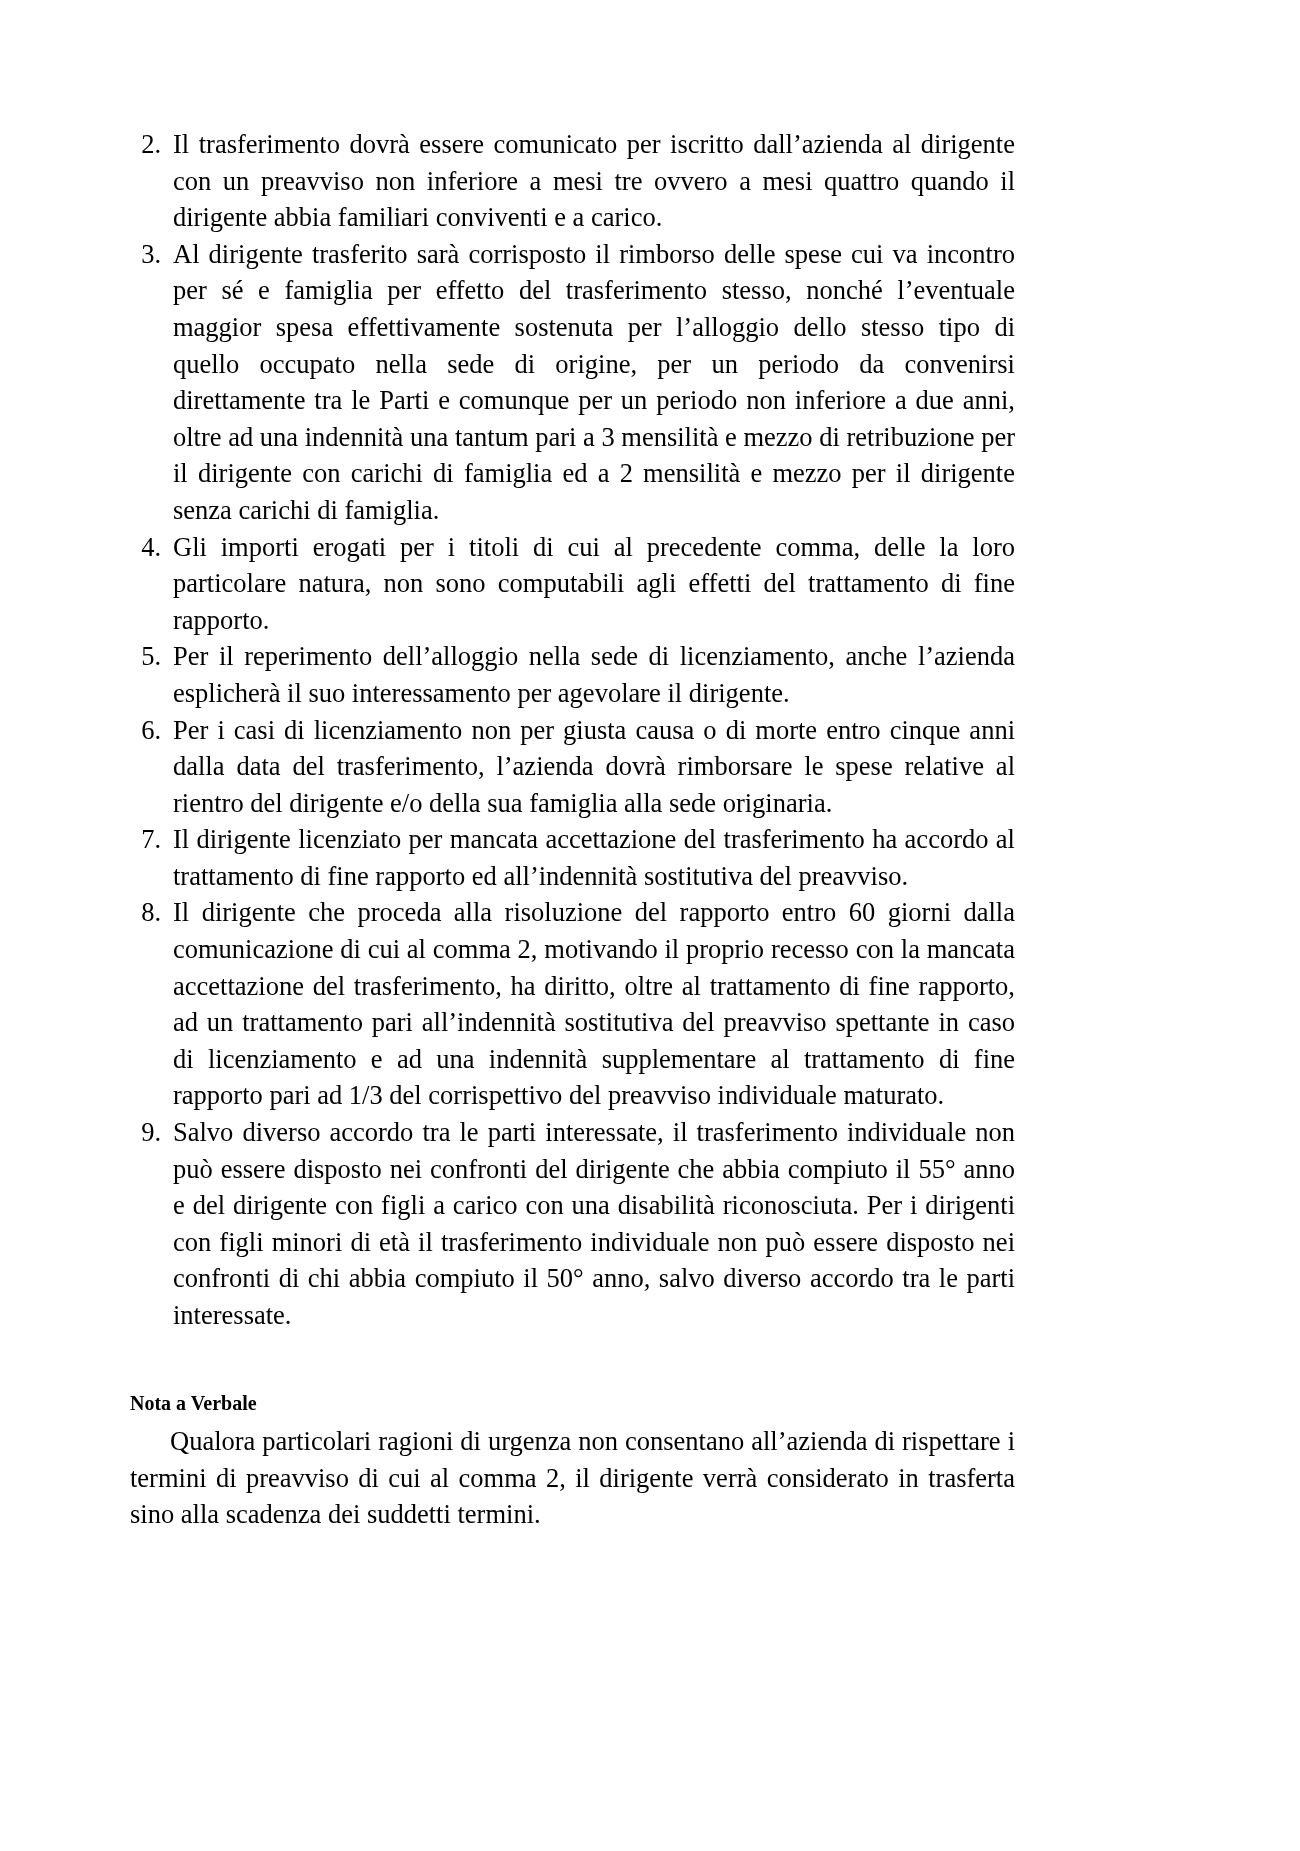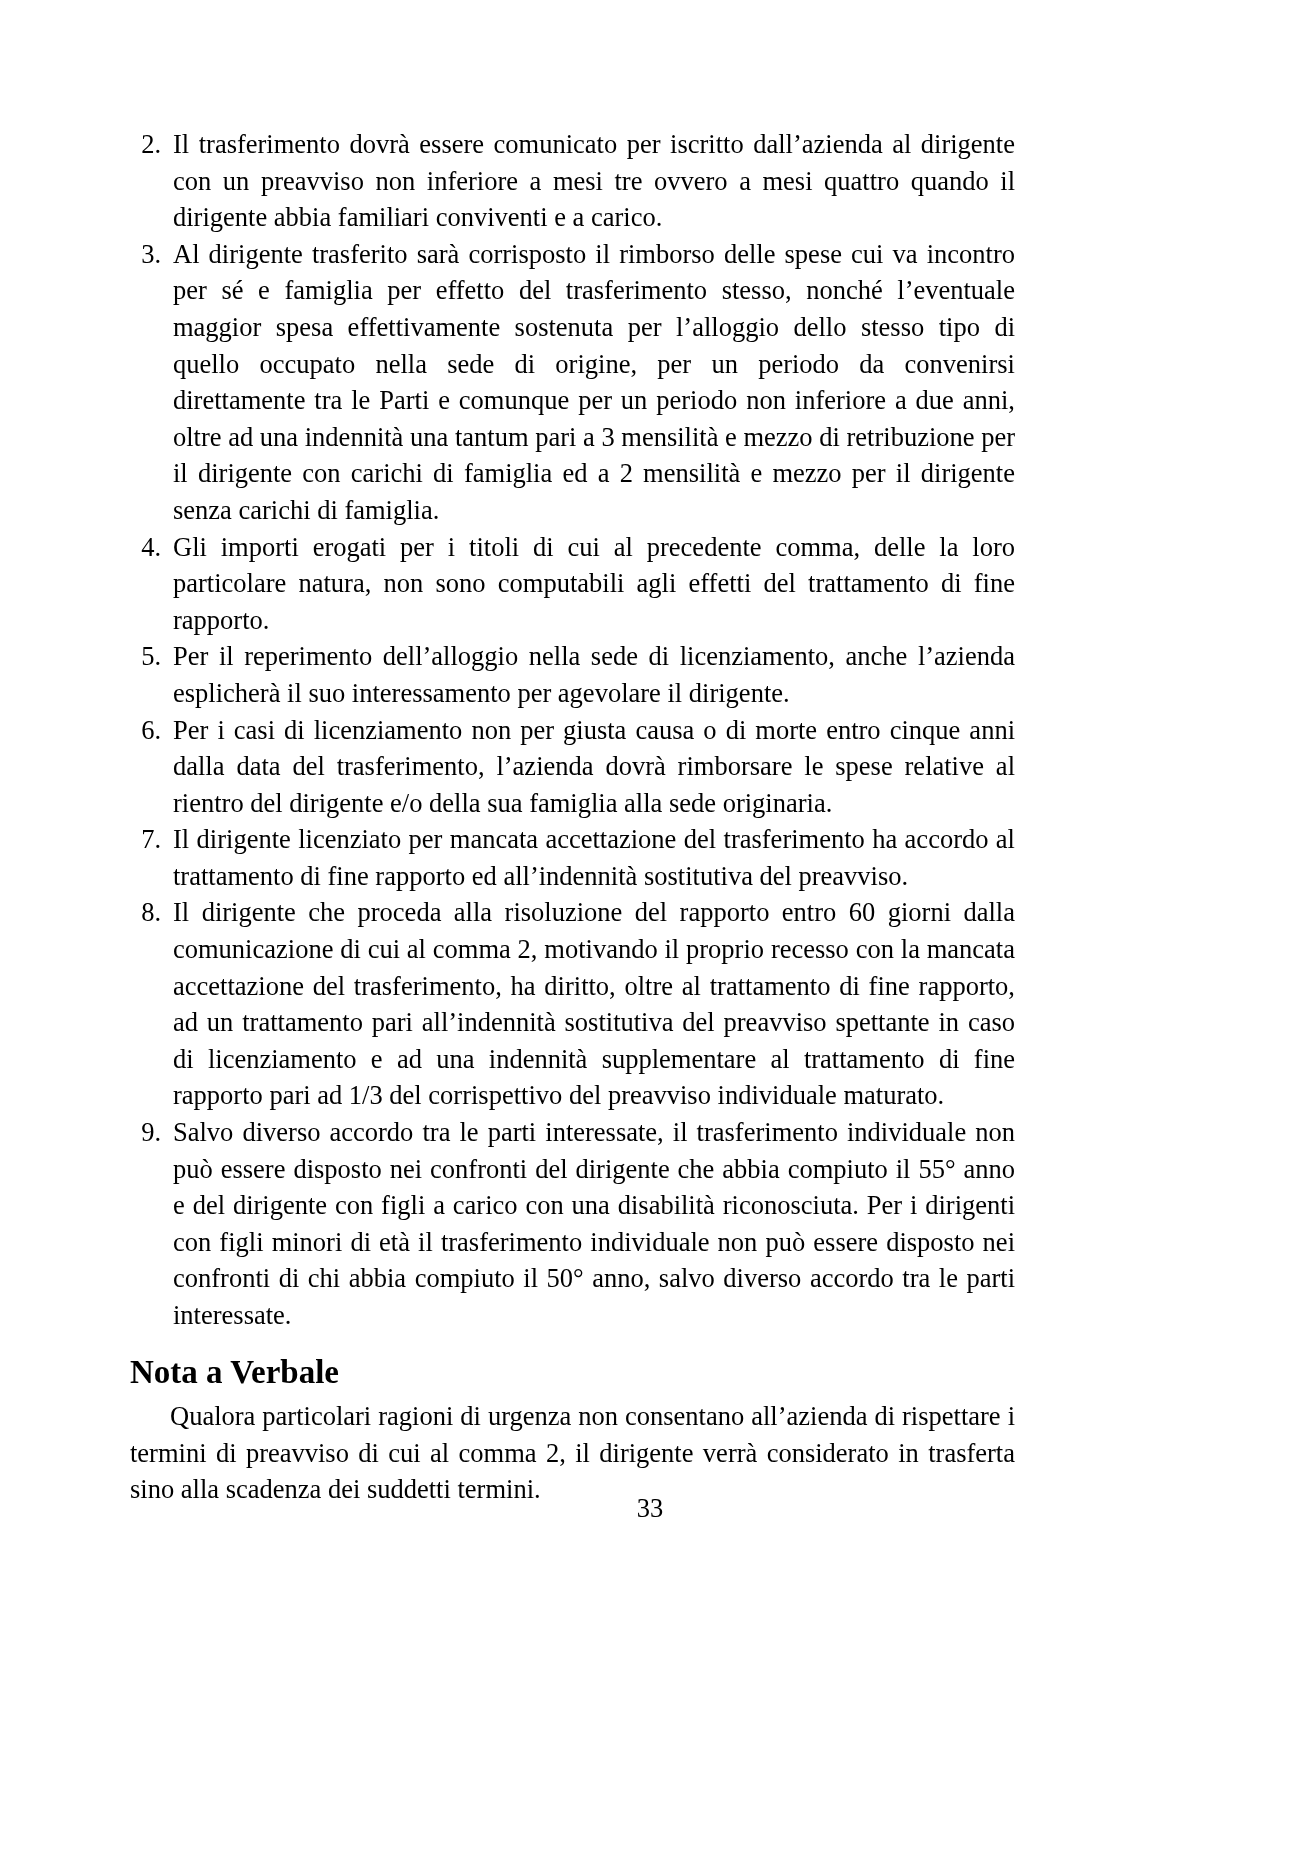--- a/index.html
+++ b/index.html
@@ -54,31 +54,31 @@
     hyphens: none;
   }
   
   li.wide-gap {
     padding-left: 52px;
   }
   li.wide-gap .marker {
     width: 31px;
   }
   .note-heading {
-    font-size: 33px;
+    font-size: 20px;
     line-height: 36.6px;
     font-weight: bold;
-    margin-top: 20px;
+    margin-top: 51px;
   }
   .note-para {
     font-size: 26.5px;
     line-height: 36.6px;
     text-align: justify;
     text-indent: 40px;
-    margin-top: 8px;
+    margin-top: 2px;
   }
   #page-number {
     position: absolute;
     left: 0;
     right: 0;
     top: 1492px;
     text-align: center;
     font-size: 26.5px;
     line-height: 32px;
   }
@@ -132,15 +132,14 @@
         <div class="clause-body">Salvo diverso accordo tra le parti interessate, il trasferimento individuale non può essere disposto nei confronti del dirigente che abbia compiuto il 55° anno e del dirigente con figli a carico con una disabilità riconosciuta. Per i dirigenti con figli minori di età il trasferimento individuale non può essere disposto nei confronti di chi abbia compiuto il 50° anno, salvo diverso accordo tra le parti interessate.</div>
       </li>
 
     </ol>
 
     <div class="note-heading">Nota a Verbale</div>
     <div class="note-para">Qualora particolari ragioni di urgenza non consentano all’azienda di rispettare i termini di preavviso di cui al comma 2, il dirigente verrà considerato in trasferta sino alla scadenza dei suddetti termini.</div>
 
   </div>
 
-  <div id="page-number">33</div>
 
 </div>
 
 </body></html>

